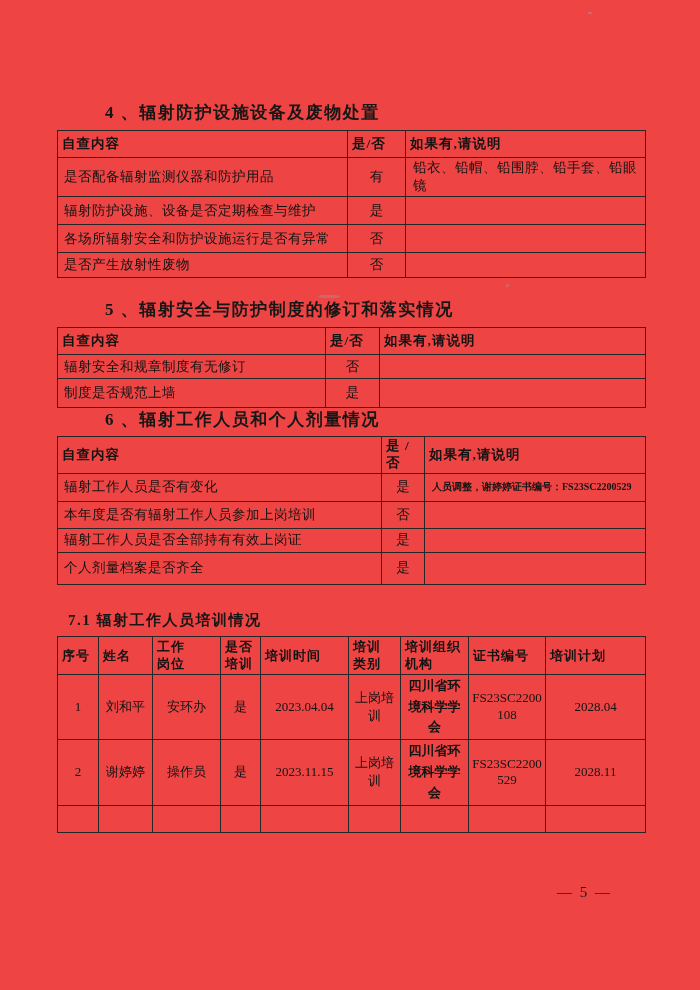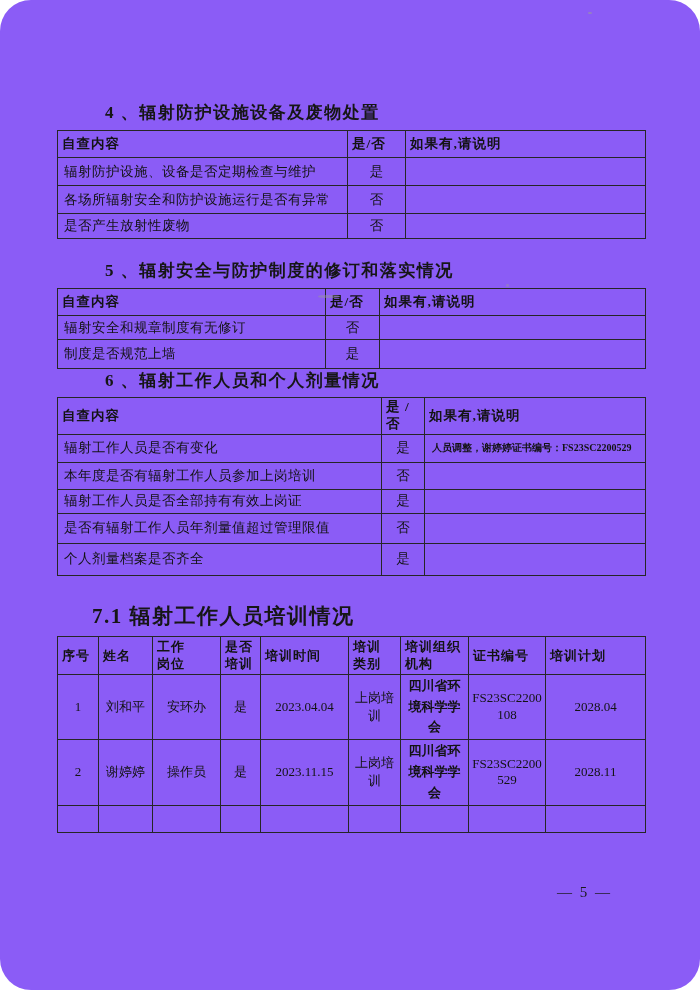--- a/index.html
+++ b/index.html
@@ -4,34 +4,34 @@
 <style>
   * { margin:0; padding:0; box-sizing:border-box; }
   html,body { width:700px; height:990px; }
   body {
     background:#ffffff;
     font-family:"Liberation Serif","DejaVu Serif",serif;
     color:#131313;
     position:relative;
     overflow:hidden;
   }
-  .page { position:absolute; inset:0; background:#8b5cf6;border-radius:31px; }
+  .page { position:absolute; inset:0; background:#ef4444; }
 
   .section-title {
     margin-left:105px;
     font-size:17px;
     font-weight:700;
     letter-spacing:1.5px;
     color:#161616;
     white-space:nowrap;
   }
   #t4-title { padding-top:101px; margin-bottom:6px; }
   #t5-title { margin-top:20px; margin-bottom:6px; }
   #t6-title { margin-bottom:5px; }
-  #t7-title { margin-top:26px; margin-bottom:6px; font-size:21px; margin-left:92px; }
+  #t7-title { margin-top:26px; margin-bottom:6px; font-size:15px; margin-left:68px; }
 
   table {
     border-collapse:collapse;
     table-layout:fixed;
     margin-left:57px;
     width:588px;
   }
   td, th {
     border:1px solid #262626;
     font-size:13.5px;
@@ -78,20 +78,25 @@
         <col style="width:290px">
         <col style="width:58px">
         <col style="width:240px">
       </colgroup>
     <tbody>
         <tr style="height:27px">
       <th>自查内容</th>
       <th>是/否</th>
       <th>如果有,请说明</th>
     </tr>
+    <tr style="height:30px">
+      <td class="c-q">是否配备辐射监测仪器和防护用品</td>
+      <td class="c-yn">有</td>
+      <td class="c-note">铅衣、铅帽、铅围脖、铅手套、铅眼镜</td>
+    </tr>
     <tr style="height:28px">
       <td class="c-q">辐射防护设施、设备是否定期检查与维护</td>
       <td class="c-yn">是</td>
       <td class="c-note"></td>
     </tr>
     <tr style="height:28px">
       <td class="c-q">各场所辐射安全和防护设施运行是否有异常</td>
       <td class="c-yn">否</td>
       <td class="c-note"></td>
     </tr>
@@ -150,25 +155,20 @@
       <td class="c-note small-note">人员调整，谢婷婷证书编号：FS23SC2200529</td>
     </tr>
     <tr style="height:27px">
       <td class="c-q">本年度是否有辐射工作人员参加上岗培训</td>
       <td class="c-yn">否</td>
       <td class="c-note"></td>
     </tr>
     <tr style="height:24px">
       <td class="c-q">辐射工作人员是否全部持有有效上岗证</td>
       <td class="c-yn">是</td>
-      <td class="c-note"></td>
-    </tr>
-    <tr style="height:30px">
-      <td class="c-q">是否有辐射工作人员年剂量值超过管理限值</td>
-      <td class="c-yn">否</td>
       <td class="c-note"></td>
     </tr>
     <tr style="height:32px">
       <td class="c-q">个人剂量档案是否齐全</td>
       <td class="c-yn">是</td>
       <td class="c-note"></td>
     </tr>
   </tbody>
     </table>
 

